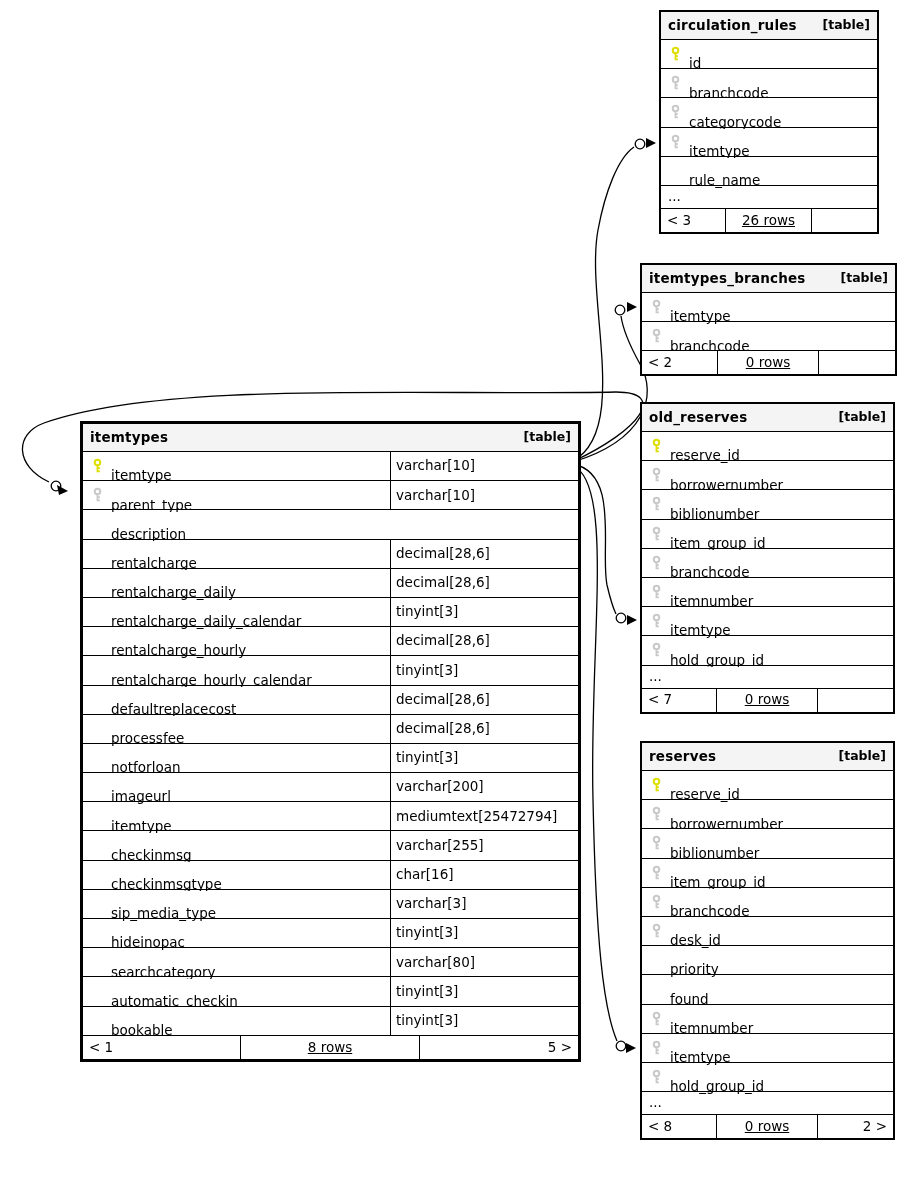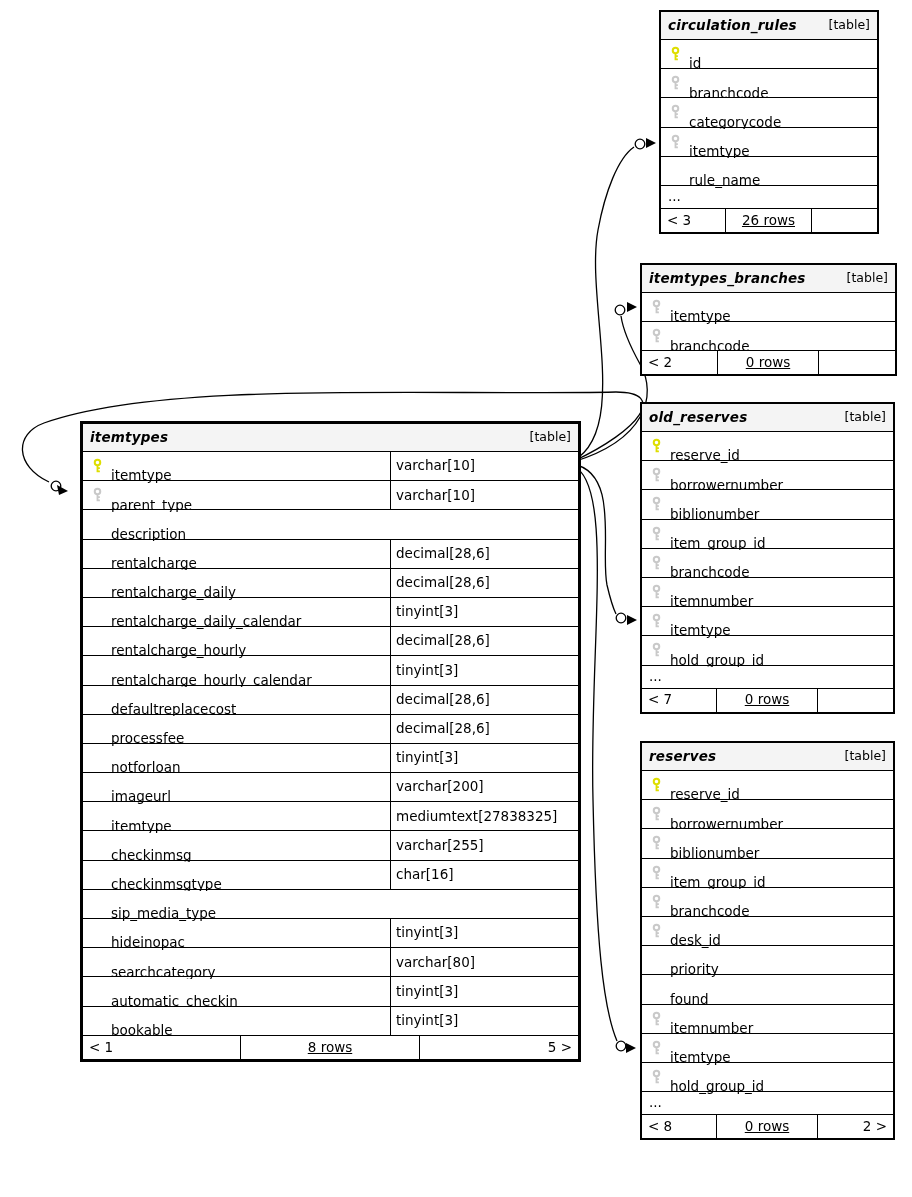--- a/index.html
+++ b/index.html
@@ -13,22 +13,22 @@
   .db-table{
     position:absolute;z-index:1;background:#fff;
     border:2px solid #000;box-sizing:border-box;
     font-size:13.5px;line-height:1;
   }
   .db-table.focus{border-width:3px;}
   .thead{
     display:flex;justify-content:space-between;align-items:center;
     height:27px;padding:0 7px;background:#f4f4f4;border-bottom:1px solid #000;
   }
-  .tname{font-weight:bold;letter-spacing:0.2px;font-style:italic;}
-  .ttag{font-size:12.5px;font-weight:normal;}
+  .tname{font-weight:bold;letter-spacing:0.2px;}
+  .ttag{font-size:12.5px;font-weight:bold;}
   .trow{
     display:flex;align-items:center;height:28.2px;border-bottom:1px solid #000;
     background:#fff;
   }
   .keycell,.key-spacer{width:28px;flex:0 0 28px;display:flex;align-items:center;justify-content:center;}
   .key-icon{display:flex;align-items:center;justify-content:center;}
   .key-icon.pk{color:#dede00;}
   .key-icon.fk{color:#c9c9c9;}
   .cname{flex:1;white-space:nowrap;overflow:hidden;margin-top:20px;}
   .ctype{
@@ -464,35 +464,36 @@
       <span class="ctype">tinyint[3]</span>
     </div>
     <div class="trow">
       <span class="key-spacer"></span>
       <span class="cname">imageurl</span>
       <span class="ctype">varchar[200]</span>
     </div>
     <div class="trow">
       <span class="key-spacer"></span>
       <span class="cname">itemtype</span>
-      <span class="ctype">mediumtext[27838325]</span>
+      <span class="ctype">mediumtext[25472794]</span>
     </div>
     <div class="trow">
       <span class="key-spacer"></span>
       <span class="cname">checkinmsg</span>
       <span class="ctype">varchar[255]</span>
     </div>
     <div class="trow">
       <span class="key-spacer"></span>
       <span class="cname">checkinmsgtype</span>
       <span class="ctype">char[16]</span>
     </div>
     <div class="trow">
       <span class="key-spacer"></span>
       <span class="cname">sip_media_type</span>
+      <span class="ctype">varchar[3]</span>
     </div>
     <div class="trow">
       <span class="key-spacer"></span>
       <span class="cname">hideinopac</span>
       <span class="ctype">tinyint[3]</span>
     </div>
     <div class="trow">
       <span class="key-spacer"></span>
       <span class="cname">searchcategory</span>
       <span class="ctype">varchar[80]</span>

